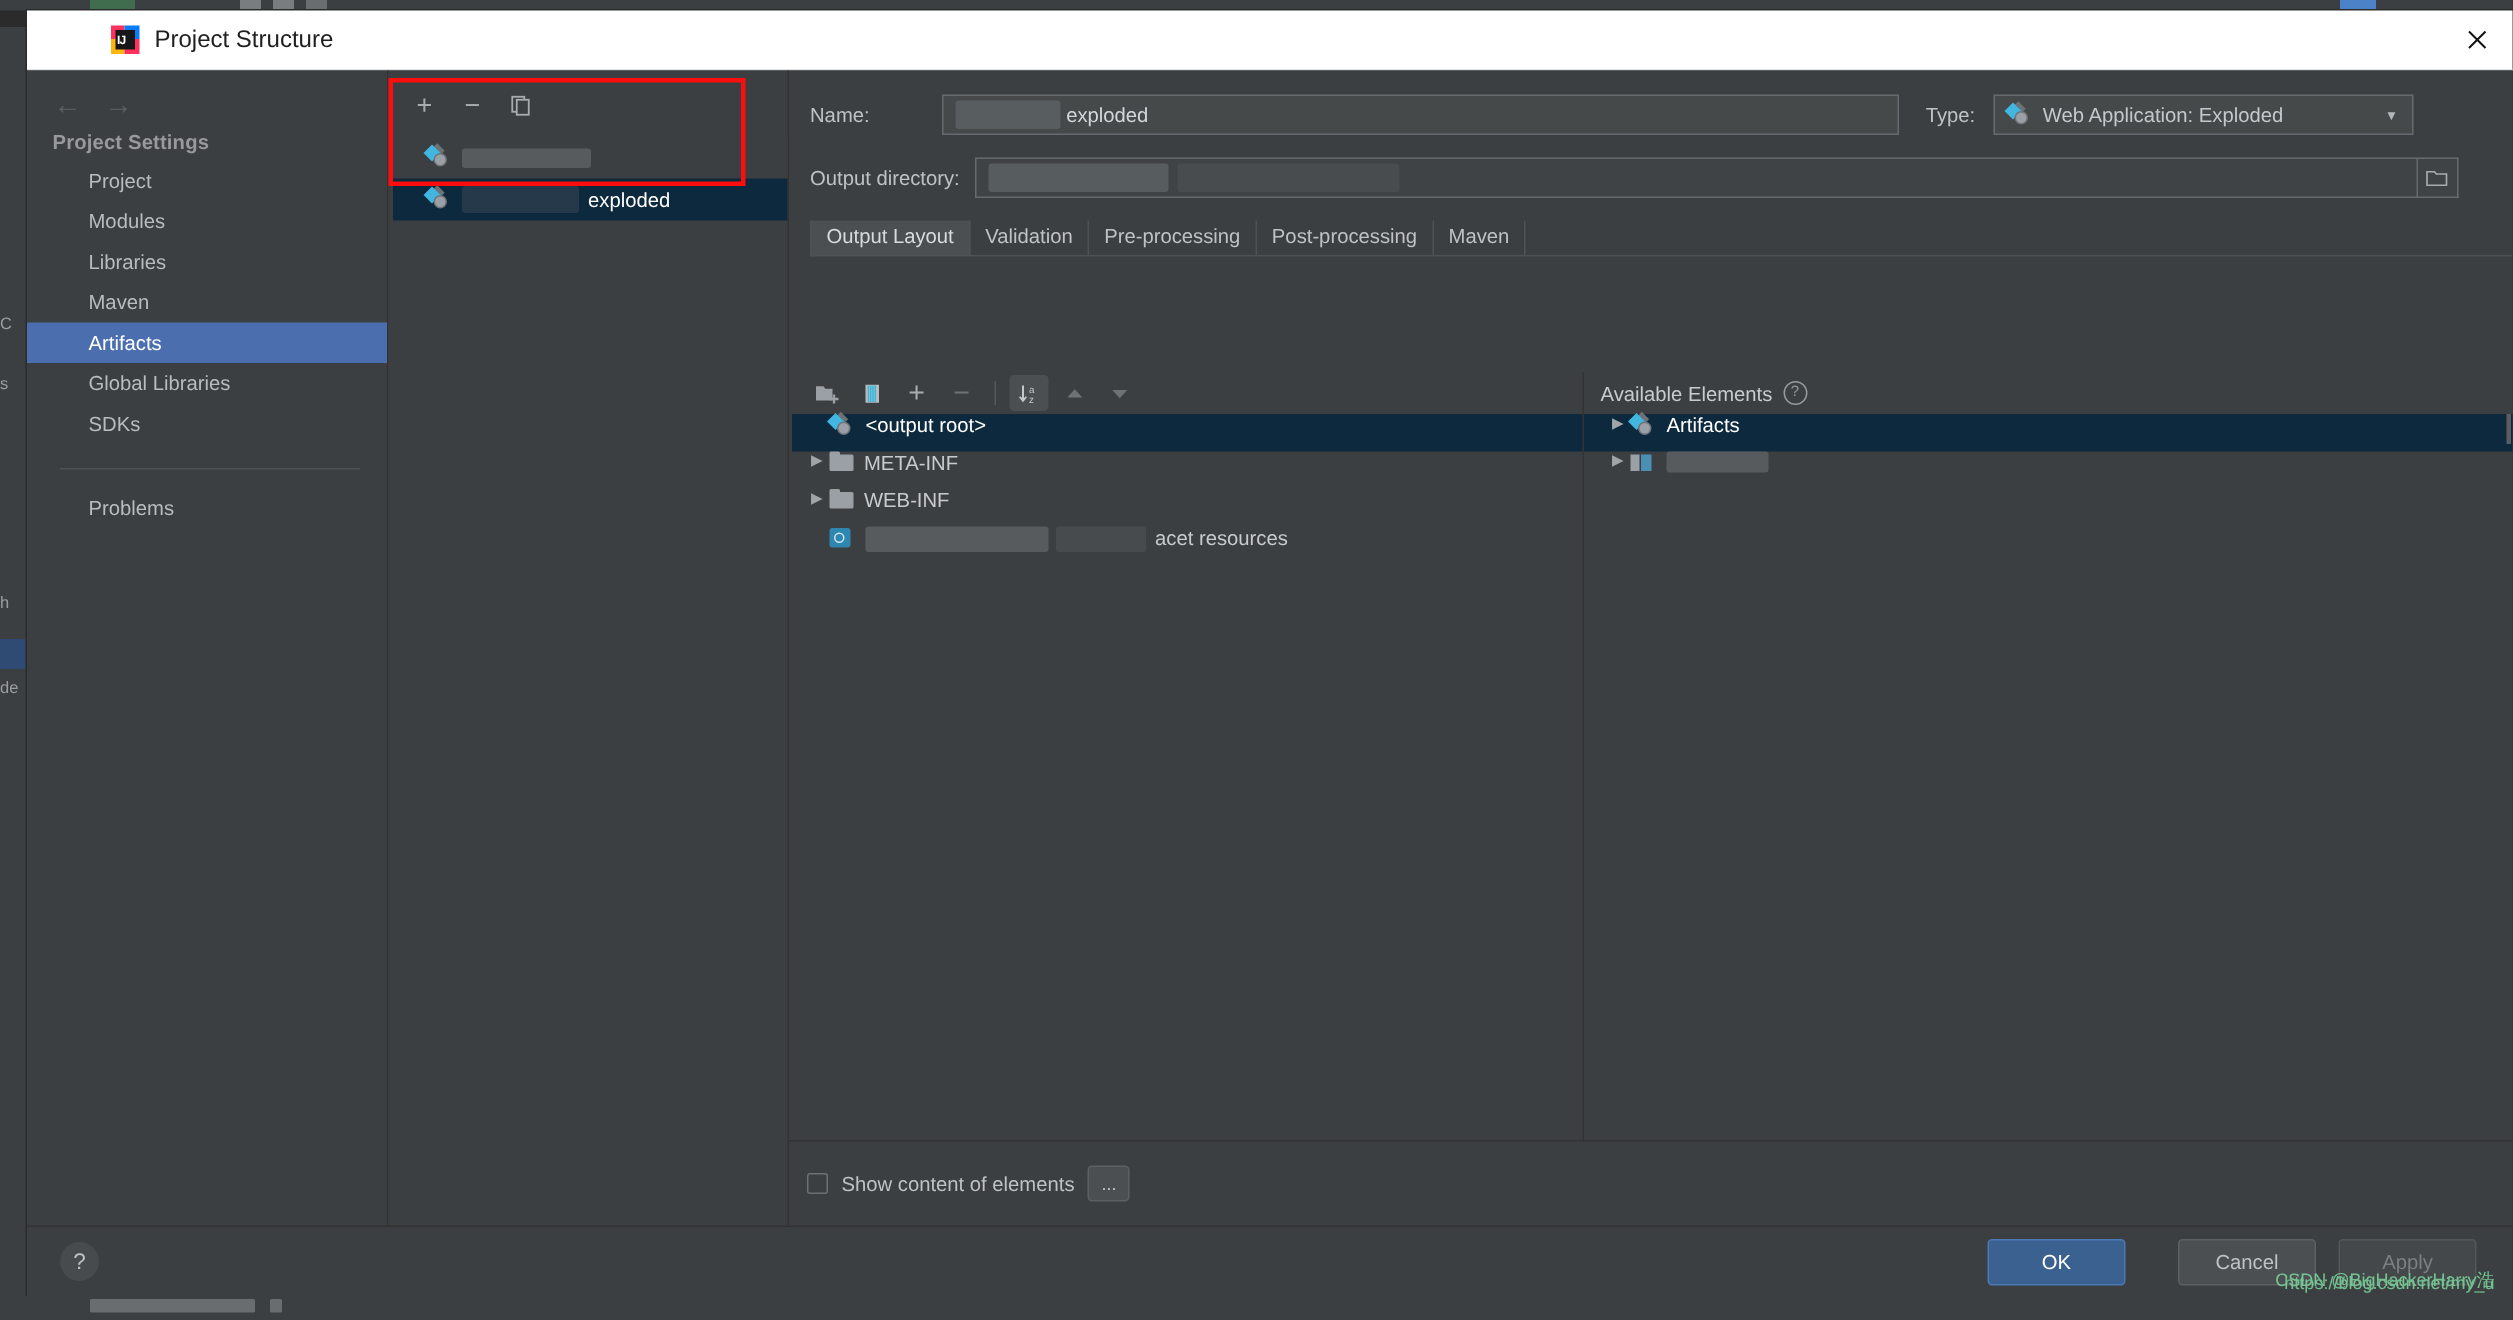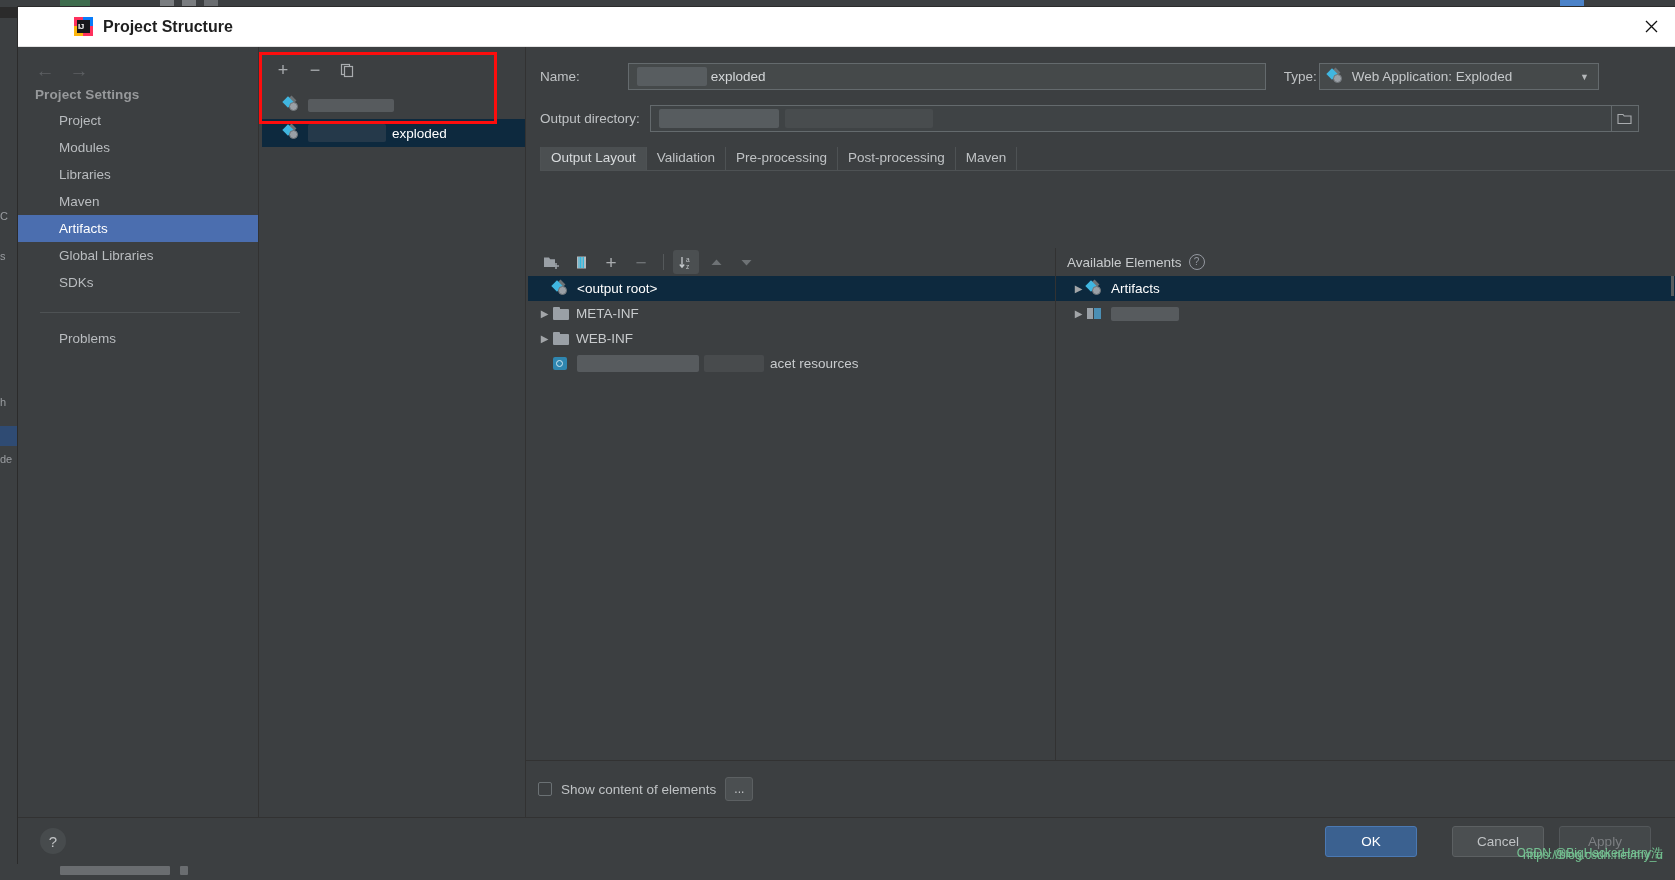--- a/index.html
+++ b/index.html
@@ -106,21 +106,20 @@
     position:absolute; left:4px; top:5px;
     color:#fff; font-size:8px; font-weight:bold;
     font-family:"Liberation Sans", sans-serif;
     letter-spacing:-0.5px;
   }
   .titlebar .title {
     margin-left: 10px;
     font-size: 16px;
     color: #1f1f1f;
     font-family: "Liberation Sans", sans-serif;
-    font-weight: bold;
   }
   .titlebar .closebtn {
     position: absolute;
     right: 0; top: 0;
     width: 48px; height: 38px;
     display: flex; align-items: center; justify-content: center;
     cursor: default;
   }
   .titlebar .closebtn svg { display: block; }
 
@@ -287,21 +286,21 @@
     padding-left: 8px;
     font-size: 13.5px;
     color: #d4d7d9;
     position: relative;
     overflow: hidden;
   }
   .field.readonly { background: #3f4345; }
   .name-field { width: 638px; margin-left: 48px; }
   .type-label { margin-left: 18px; }
   .combo {
-    margin-left: 2px;
+    margin-left: 12px;
     width: 280px;
     height: 27px;
     box-sizing: border-box;
     background: #45494a;
     border: 1px solid #646a6d;
     display: flex;
     align-items: center;
     padding-left: 8px;
     font-size: 13.5px;
     color: #c5c8ca;
@@ -414,21 +413,20 @@
   }
   .tree {
     position: absolute;
     left: 2px; right: 0;
     top: 28px; bottom: 0;
     background: #3c3f41;
   }
   .tree-row {
     height: 25px;
     display: flex;
-    align-items: center;
     font-size: 13.5px;
     color: #c8cbcd;
     padding-left: 8px;
   }
   .tree-row.selected {
     background: #0d293e;
     color: #ffffff;
   }
   .twisty {
     width: 17px;

